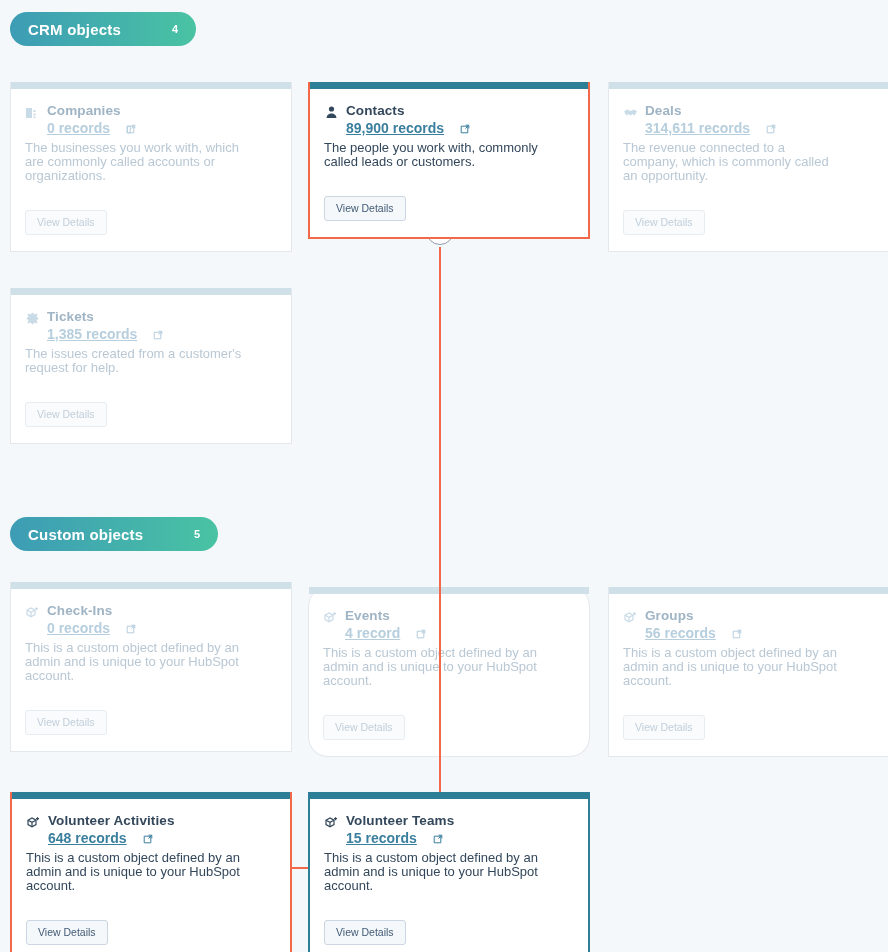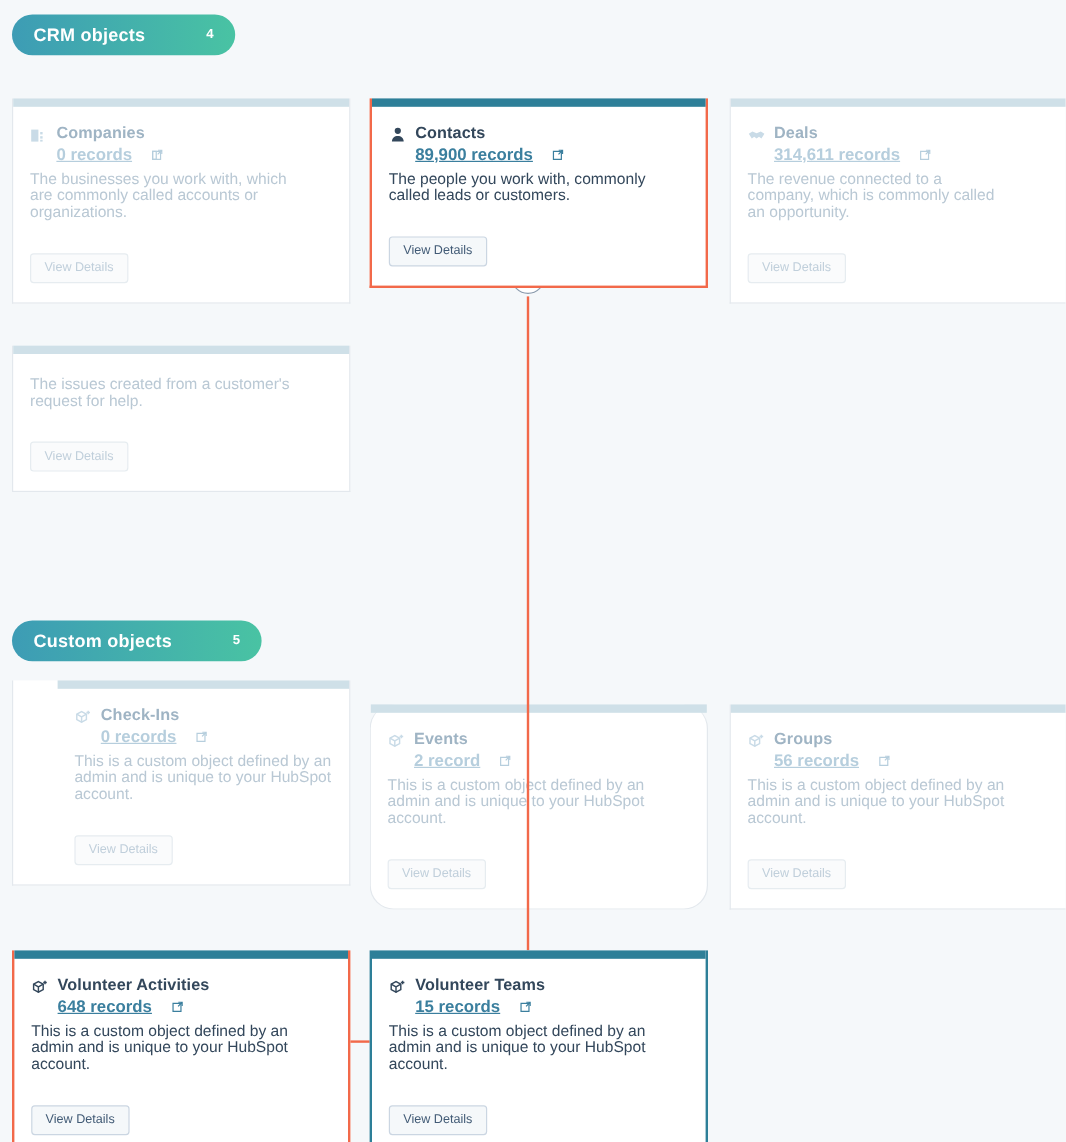--- a/index.html
+++ b/index.html
@@ -283,26 +283,45 @@
         </div>
       </div>
       <div class="card-desc">The revenue connected to a company, which is commonly called an opportunity.</div>
       <div class="card-btn">View Details</div>
     </div>
   </div>
 
   <div class="card" style="left:10px; top:288px;">
     <div class="card-bar"></div>
     <div class="card-body">
+      <div class="card-head">
+        <span class="card-icon">
+          <svg width="15" height="15" viewBox="0 0 15 15" aria-hidden="true">
+            <path class="solid" d="M7.5 1.5l2 2 2-1 1 1-1 2 2 2-2 2 1 2-1 1-2-1-2 2-2-2-2 1-1-1 1-2-2-2 2-2-1-2 1-1 2 1z" fill="#c9dbe7"></path>
+          </svg>
+        </span>
+        <div>
+          <div class="card-title">Tickets</div>
+          <span class="card-records">
+            <span>1,385 records</span>
+            <span class="ext-icon">
+              <svg width="10" height="10" viewBox="0 0 10 10" aria-hidden="true">
+                <path d="M1.2 2.2h6.6v6.6H1.2z" fill="none" stroke="#b6cedd" stroke-width="1"></path>
+                <path d="M5.6 1.2h3.2v3.2M8.8 1.2L5.4 4.6" fill="none" stroke="#b6cedd" stroke-width="1"></path>
+              </svg>
+            </span>
+          </span>
+        </div>
+      </div>
       <div class="card-desc">The issues created from a customer's request for help.</div>
       <div class="card-btn">View Details</div>
     </div>
   </div>
 
-  <div class="card" style="left:10px; top:567px;padding-left:37px;">
+  <div class="card" style="left:10px; top:582px;">
     <div class="card-bar"></div>
     <div class="card-body">
       <div class="card-head">
         <span class="card-icon">
           <svg width="15" height="15" viewBox="0 0 15 15" aria-hidden="true">
             <path d="M2 5.2l4-2.2 4 2.2v4.4l-4 2.2-4-2.2z" fill="none" stroke="#c9dbe7" stroke-width="1.2"></path>
             <path d="M2 5.2l4 2.2 4-2.2M6 7.4V12" fill="none" stroke="#c9dbe7" stroke-width="1.2"></path>
             <path d="M11.5 2.2v3M10 3.7h3" stroke="#c9dbe7" stroke-width="1.2"></path>
           </svg>
         </span>
@@ -331,21 +350,21 @@
         <span class="card-icon">
           <svg width="15" height="15" viewBox="0 0 15 15" aria-hidden="true">
             <path d="M2 5.2l4-2.2 4 2.2v4.4l-4 2.2-4-2.2z" fill="none" stroke="#c9dbe7" stroke-width="1.2"></path>
             <path d="M2 5.2l4 2.2 4-2.2M6 7.4V12" fill="none" stroke="#c9dbe7" stroke-width="1.2"></path>
             <path d="M11.5 2.2v3M10 3.7h3" stroke="#c9dbe7" stroke-width="1.2"></path>
           </svg>
         </span>
         <div>
           <div class="card-title">Events</div>
           <span class="card-records">
-            <span>2 record</span>
+            <span>4 record</span>
             <span class="ext-icon">
               <svg width="10" height="10" viewBox="0 0 10 10" aria-hidden="true">
                 <path d="M1.2 2.2h6.6v6.6H1.2z" fill="none" stroke="#b6cedd" stroke-width="1"></path>
                 <path d="M5.6 1.2h3.2v3.2M8.8 1.2L5.4 4.6" fill="none" stroke="#b6cedd" stroke-width="1"></path>
               </svg>
             </span>
           </span>
         </div>
       </div>
       <div class="card-desc">This is a custom object defined by an admin and is unique to your HubSpot account.</div>

